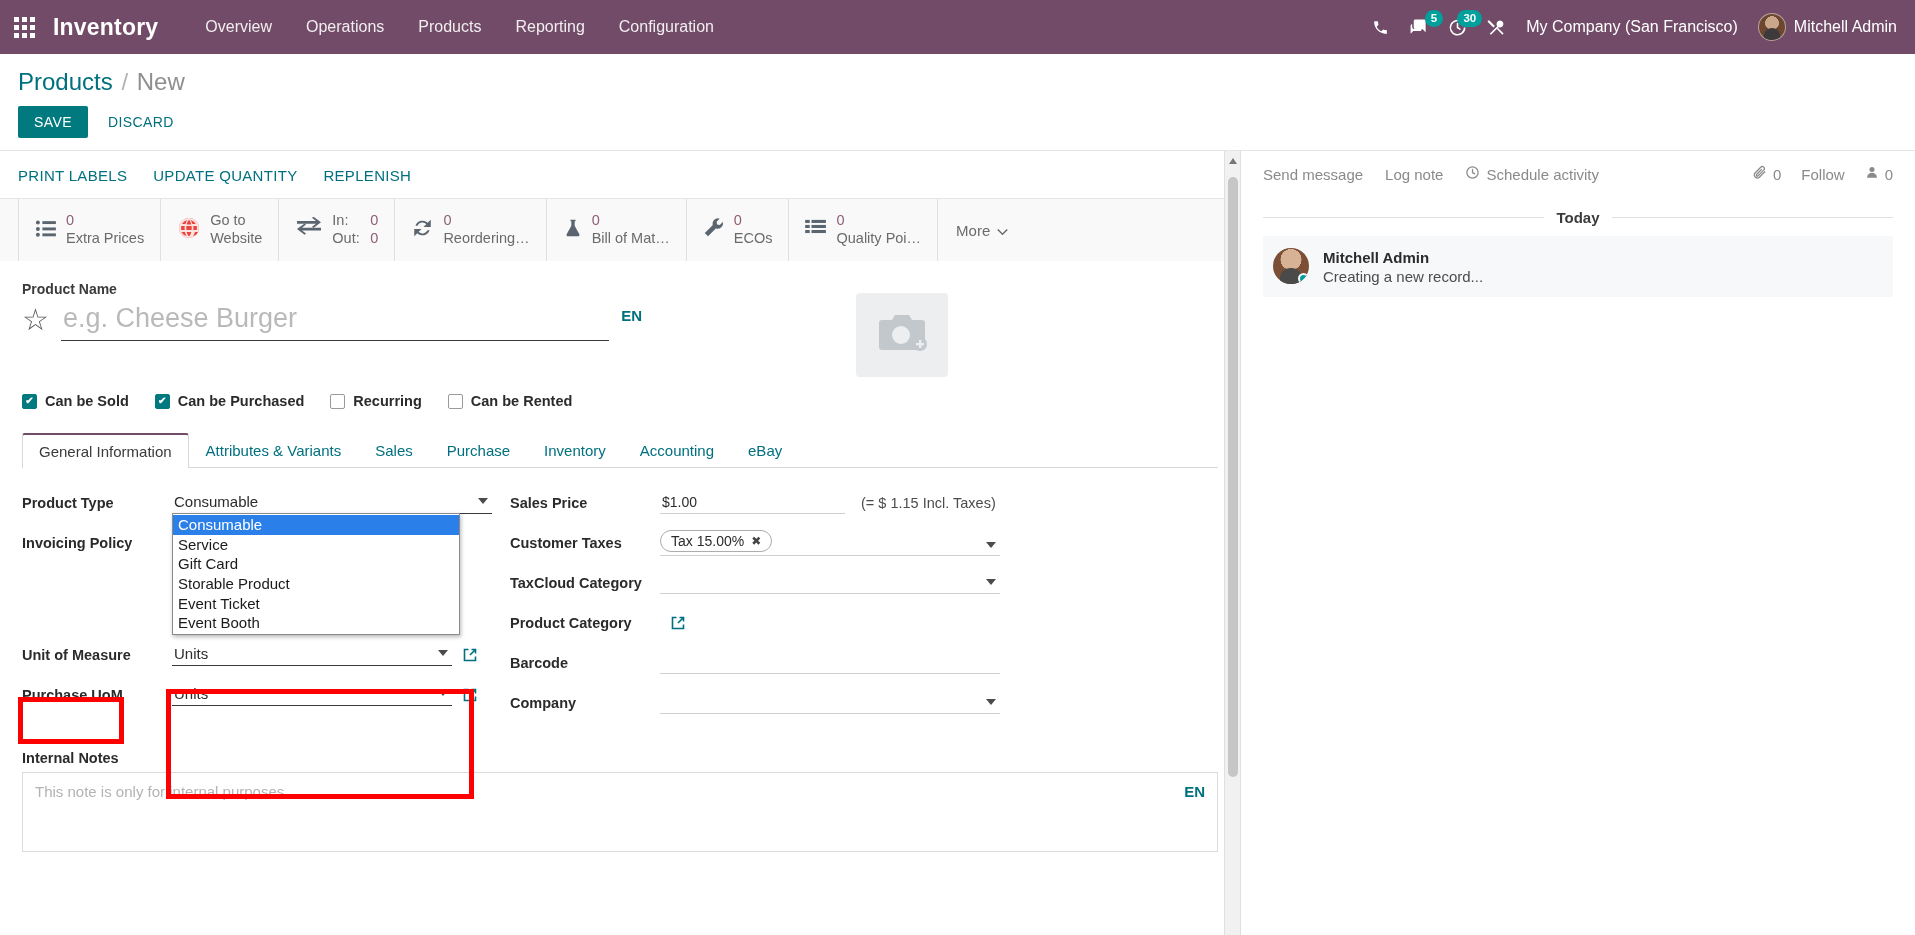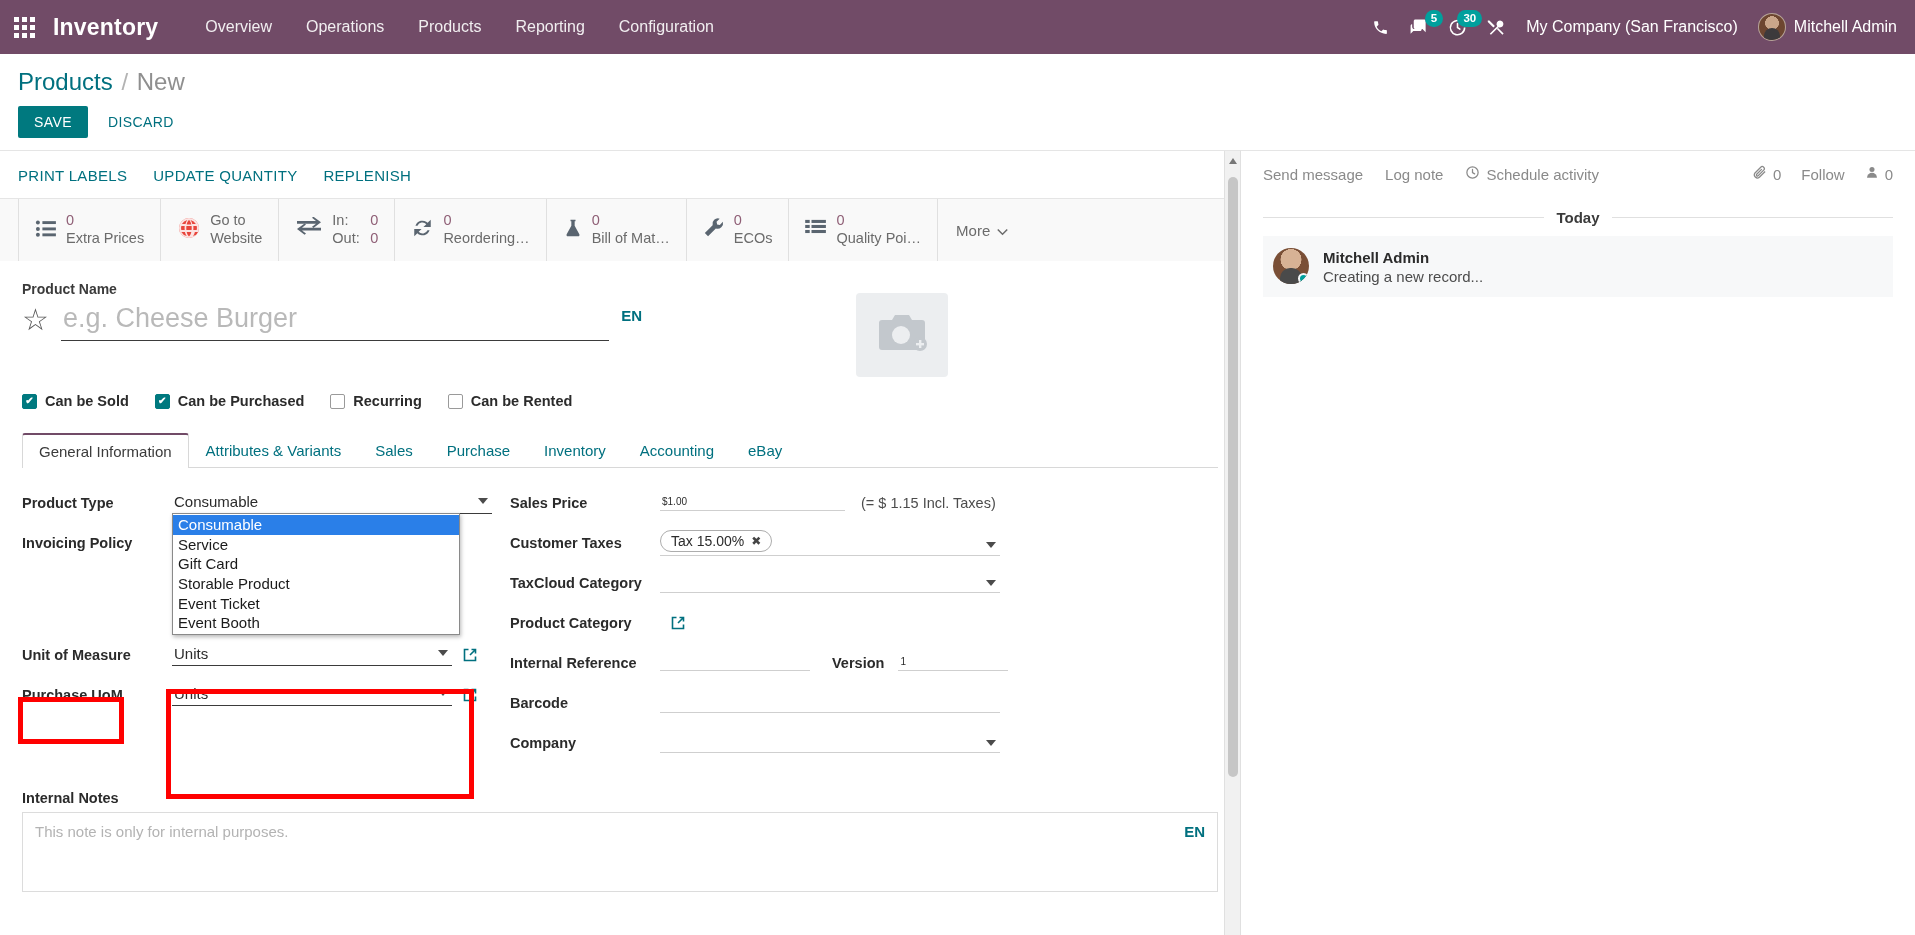--- a/index.html
+++ b/index.html
@@ -111,21 +111,21 @@
   }
 
   .fields { display:flex; padding-top:20px; }
   .col-left { width:470px; }
   .col-right { flex:1; padding-left:18px; }
   .frow { display:flex; align-items:center; min-height:29px; margin-bottom:11px; }
   .flabel { font-size:14.5px; color:#2b2b2b; font-weight:600; width:150px; flex-shrink:0; }
   .fval { flex:1; position:relative; }
   .underline {
     border:0; border-bottom:1px solid #cfcfcf; outline:none; width:100%;
-    font-size:10px; padding:2px 2px 3px 2px; font-family:inherit; color:#2b2b2b; background:transparent;
+    font-size:14px; padding:2px 2px 3px 2px; font-family:inherit; color:#2b2b2b; background:transparent;
   }
   .underline.dark { border-bottom-color:#3b3b3b; }
   .select-fake {
     width:100%; border:0; border-bottom:1px solid #3b3b3b; font-size:15px; color:#2b2b2b;
     padding:2px 18px 3px 2px; background:transparent; display:flex; align-items:center; cursor:pointer;
   }
   .caret { position:absolute; right:4px; top:7px; width:0; height:0; border-left:5px solid transparent; border-right:5px solid transparent; border-top:6px solid #4b4b4b; }
   .ext-link { margin-left:10px; color:#00707F; cursor:pointer; display:flex; align-items:center; }
 
   .tag {
@@ -518,28 +518,20 @@
           <div class="frow">
             <div class="flabel">Product Category</div>
             <span class="ext-link">
               <svg width="16" height="16" viewBox="0 0 16 16" fill="none" stroke="#00707F" stroke-width="1.6">
                   <path d="M6.5 2.5H2.5v11h11V9.5"></path>
                   <path d="M9.5 2.5h4v4M13.5 2.5L8 8"></path>
                 </svg>
             </span>
           </div>
 
-          <div class="frow">
-            <div class="flabel">Internal Reference</div>
-            <div style="display:flex;align-items:center;flex:1">
-              <input class="underline" style="max-width: 150px;">
-              <span class="flabel" style="width:auto;margin-left:22px">Version</span>
-              <input class="underline" style="max-width: 110px; margin-left: 14px;" value="1">
-            </div>
-          </div>
 
           <div class="frow">
             <div class="flabel">Barcode</div>
             <div class="fval" style="max-width:340px">
               <input class="underline" style="">
             </div>
           </div>
 
           <div class="frow">
             <div class="flabel">Company</div>

